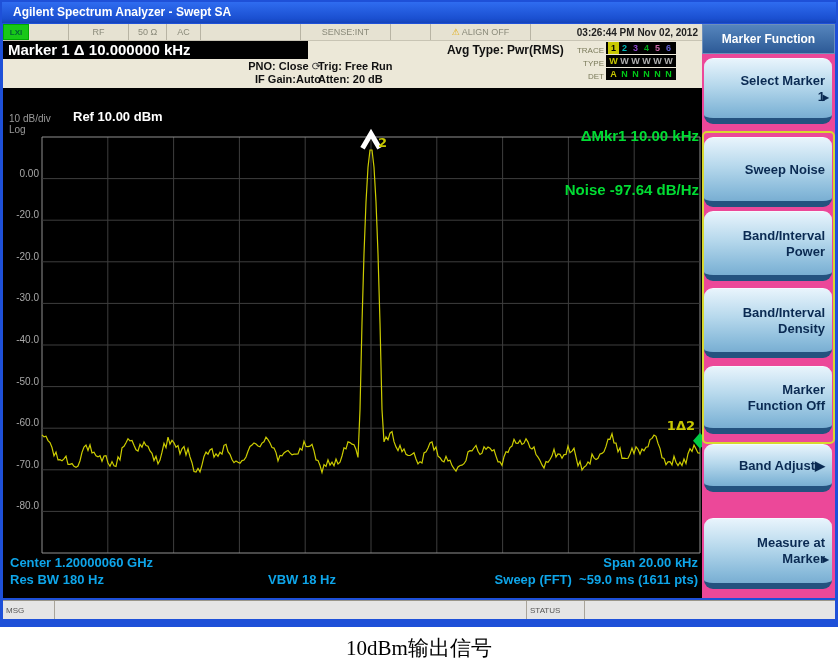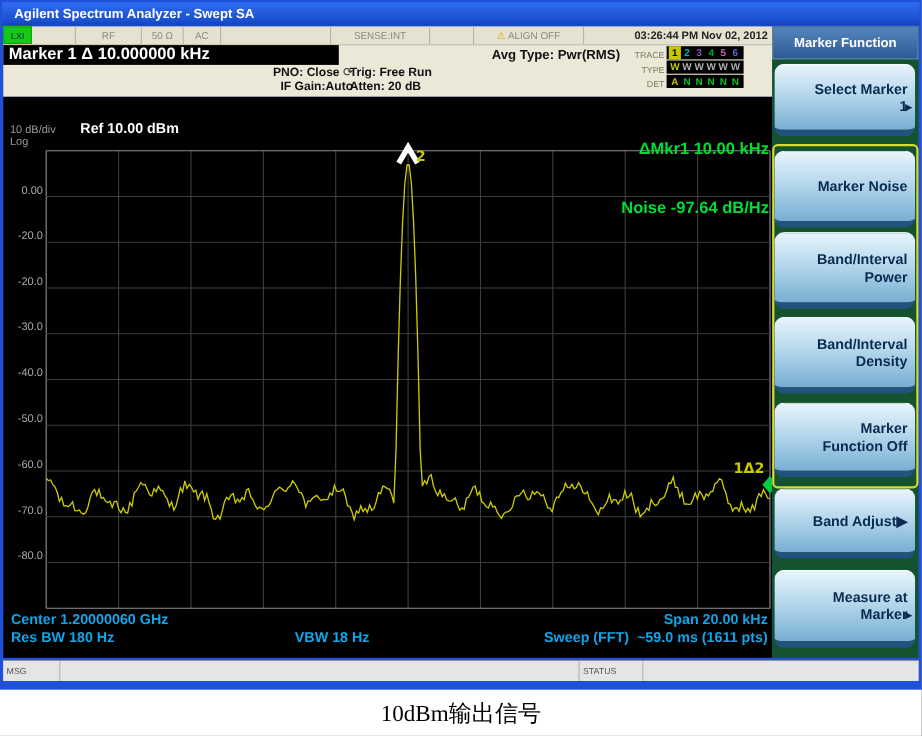--- a/index.html
+++ b/index.html
@@ -26,21 +26,21 @@
   .pnoblock{position:absolute;left:226px;top:60px;width:95px;text-align:right;font-size:11px;font-weight:bold;color:#111;line-height:13px;}
   .trigblock{position:absolute;left:318px;top:60px;font-size:11px;font-weight:bold;color:#111;line-height:13px;}
   .refresh-ic{font-weight:normal;font-size:11px;color:#333;}
   .display{position:absolute;left:3px;top:88px;width:699px;height:510px;background:#000;}
   .delta{position:absolute;right:3px;top:3px;text-align:right;color:#00dd33;font-size:15px;font-weight:bold;line-height:18px;white-space:pre;}
   .scalelab{position:absolute;left:6px;top:25px;color:#9a9a9a;font-size:10px;}
   .loglab{position:absolute;left:6px;top:36px;color:#9a9a9a;font-size:10px;}
   .reflab{position:absolute;left:70px;top:21px;color:#fff;font-weight:bold;font-size:13px;}
   .ylab{position:absolute;width:36px;text-align:right;color:#a8a8a8;font-size:10px;}
   .annot{position:absolute;color:#0ea5e9;font-weight:bold;font-size:13px;white-space:pre;}
-  .menu{position:absolute;left:702px;top:24px;width:133px;height:574px;background:#14532d;}
+  .menu{position:absolute;left:702px;top:24px;width:133px;height:574px;background:#ec4899;}
   .menuheader{position:absolute;left:0;top:0;width:133px;height:30px;box-sizing:border-box;
     background:linear-gradient(180deg,#5585bd,#2d5a96);border:1px solid #6d8fba;
     color:#fff;font-weight:bold;font-size:12px;text-align:center;line-height:28px;}
   .softkey{position:absolute;left:2px;width:128px;box-sizing:border-box;border-radius:9px;
     background:linear-gradient(180deg,#e8f4fc 0%,#b6d8ec 45%,#88bada 85%,#79aed2 100%);
     border-top:1px solid #f4faff;border-bottom:6px solid #24527f;
     color:#0a2a52;font-weight:bold;font-size:13px;line-height:16px;
     display:flex;flex-direction:column;justify-content:center;text-align:right;padding-right:7px;cursor:pointer;}
   .sk-arrow{position:absolute;right:3px;top:52%;font-size:8px;color:#0a2a52;}
   .group-outline{position:absolute;left:0;top:107px;width:129px;height:309px;border:2px solid #d8d830;border-radius:5px;pointer-events:none;}
@@ -189,35 +189,35 @@
   <div class="menu">
     <div class="menuheader">Marker Function</div>
     <div class="group-outline"></div>
     <div>
         <div class="softkey" style="top: 34px; height: 66px;">
           <div>Select Marker</div>
           <div>1</div>
           <span class="sk-arrow">▶</span>
         </div>
         <div class="softkey" style="top: 113px; height: 70px;">
-          <div>Marker Noise</div>
+          <div>Sweep Noise</div>
         </div>
         <div class="softkey" style="top: 187px; height: 70px;">
           <div>Band/Interval</div>
           <div>Power</div>
         </div>
         <div class="softkey" style="top: 264px; height: 70px;">
           <div>Band/Interval</div>
           <div>Density</div>
         </div>
         <div class="softkey" style="top: 342px; height: 68px;">
           <div>Marker</div>
           <div>Function Off</div>
         </div>
-        <div class="softkey" style="top: 420px; height: 64px;">
+        <div class="softkey" style="top: 420px; height: 48px;">
           <div>Band Adjust▶</div>
         </div>
         <div class="softkey" style="top: 494px; height: 71px;">
           <div>Measure at</div>
           <div>Marker</div>
           <span class="sk-arrow">▶</span>
         </div>
       </div>
   </div>
 

